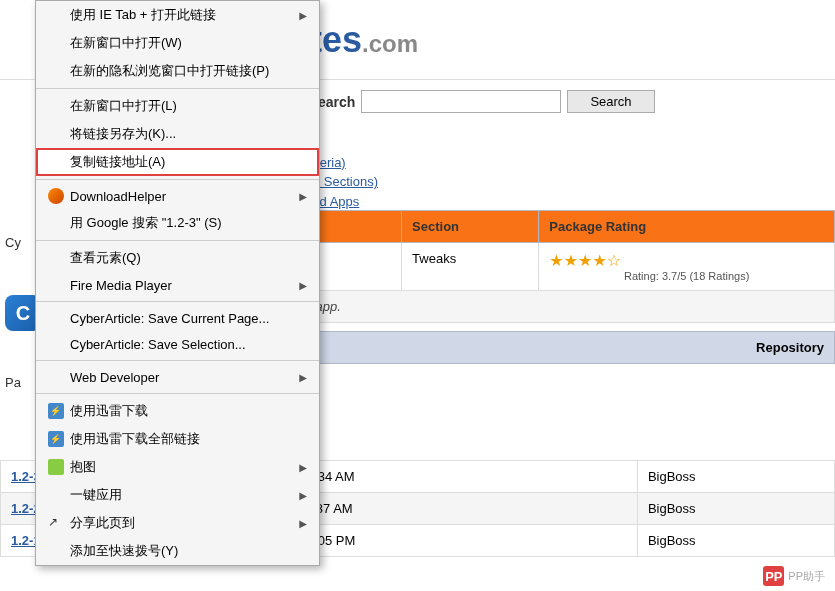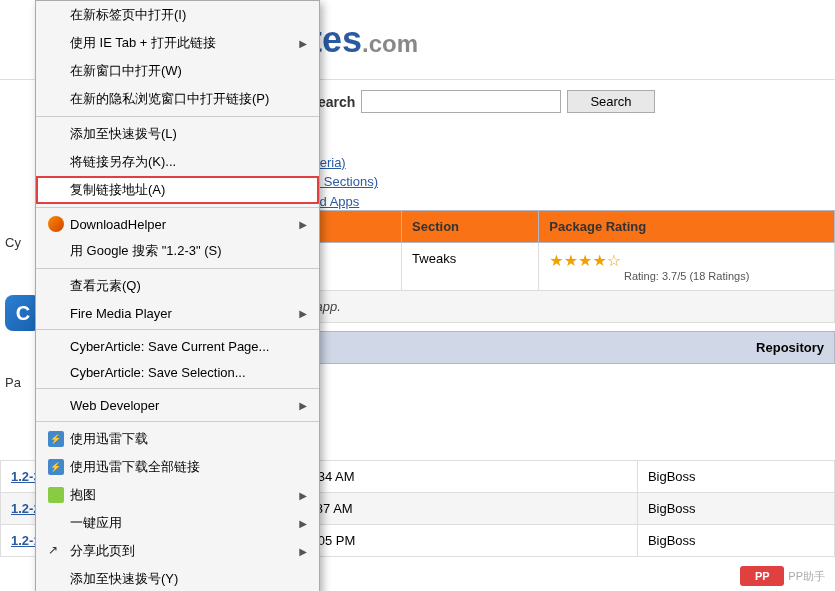--- a/index.html
+++ b/index.html
@@ -229,29 +229,29 @@
       position: absolute;
       bottom: 5px;
       right: 10px;
       font-size: 11px;
       color: #aaa;
       display: flex;
       align-items: center;
       gap: 4px;
     }
     .watermark-icon {
-      width: 44px;
+      width: 21px;
       height: 20px;
       background: #e04040;
       border-radius: 3px;
       display: flex;
       align-items: center;
       justify-content: center;
       color: white;
-      font-size: 11px;
+      font-size: 13px;
       font-weight: bold;
     }
 
     
     .left-col-text {
       position: absolute;
       top: 235px;
       left: 5px;
       font-size: 13px;
       color: #333;
@@ -370,41 +370,37 @@
         <a class="version-link" href="#">1.2-1</a>
       </td>
       <td style="padding:8px 10px; border:1px solid #ddd;">10/24/2014 01:05 PM</td>
       <td style="padding:8px 10px; border:1px solid #ddd;">BigBoss</td>
     </tr>
       </tbody>
   </table>
 </div>
 
 <div class="context-menu" id="context-menu-el">
-<div class="context-menu-item">
-      <span style="width:16px;height:16px;display:inline-block;margin-right:6px;flex-shrink:0;"></span>
-      <span class="item-text">在新标签页中打开(I)</span>
-    </div>
     <div class="context-menu-item">
       <span style="width:16px;height:16px;display:inline-block;margin-right:6px;flex-shrink:0;"></span>
       <span class="item-text">使用 IE Tab + 打开此链接</span>
       <span class="arrow">▶</span>
     </div>
     <div class="context-menu-item">
       <span style="width:16px;height:16px;display:inline-block;margin-right:6px;flex-shrink:0;"></span>
       <span class="item-text">在新窗口中打开(W)</span>
     </div>
     <div class="context-menu-item">
       <span style="width:16px;height:16px;display:inline-block;margin-right:6px;flex-shrink:0;"></span>
       <span class="item-text">在新的隐私浏览窗口中打开链接(P)</span>
     </div>
     <div class="context-menu-separator"></div>
     <div class="context-menu-item">
       <span style="width:16px;height:16px;display:inline-block;margin-right:6px;flex-shrink:0;"></span>
-      <span class="item-text">添加至快速拨号(L)</span>
+      <span class="item-text">在新窗口中打开(L)</span>
     </div>
     <div class="context-menu-item">
       <span style="width:16px;height:16px;display:inline-block;margin-right:6px;flex-shrink:0;"></span>
       <span class="item-text">将链接另存为(K)...</span>
     </div>
     <div class="context-menu-item highlighted">
       <span style="width:16px;height:16px;display:inline-block;margin-right:6px;flex-shrink:0;"></span>
       <span class="item-text">复制链接地址(A)</span>
     </div>
     <div class="context-menu-separator"></div>

